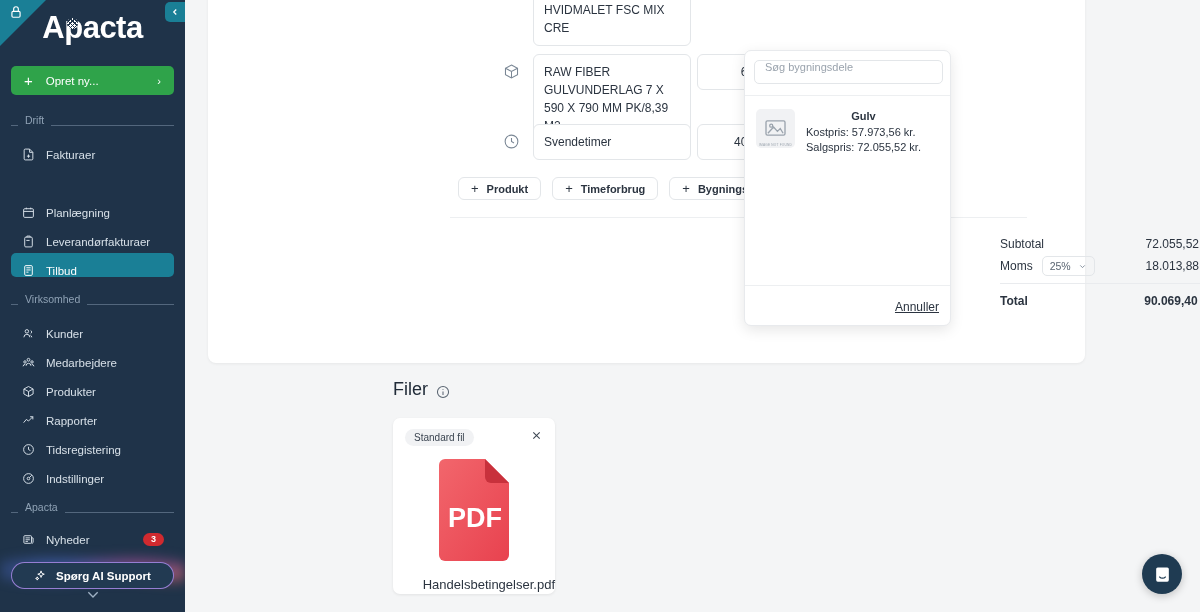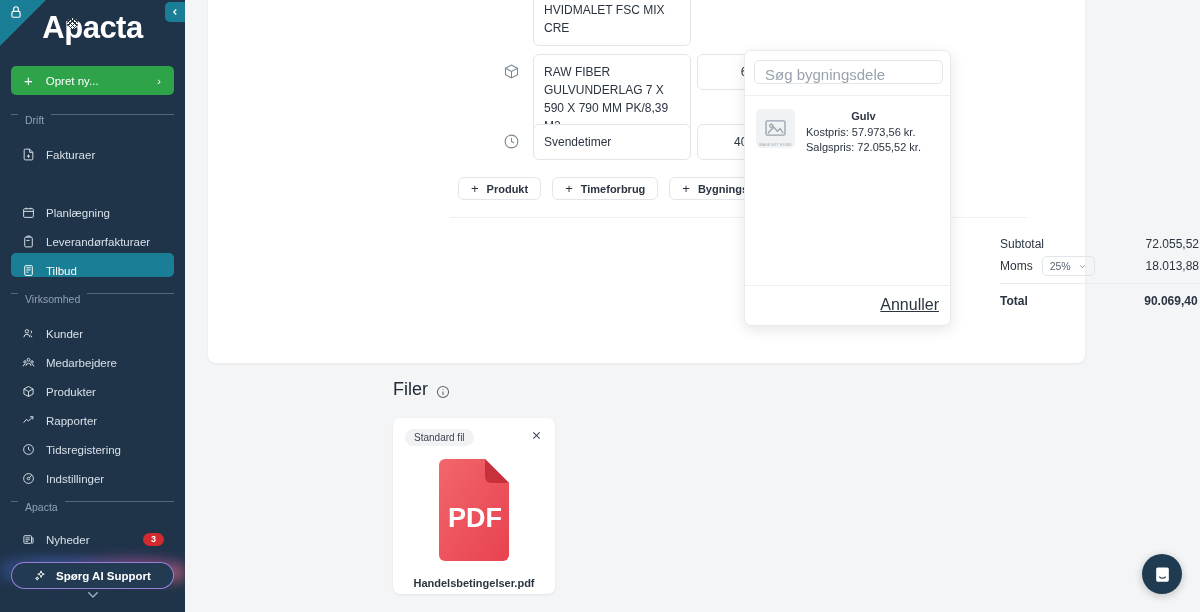--- a/index.html
+++ b/index.html
@@ -63,21 +63,21 @@
     border-radius: 5px;
     display: flex; align-items: center;
     color: #fff; font-size: 11.5px; cursor: pointer;
   }
   .create-btn .plus { margin-left: 13px; font-size: 15px; font-weight: 300; line-height: 1; }
   .create-btn .lbl { margin-left: 13px; }
   .create-btn .chev { margin-left: auto; margin-right: 13px; font-size: 11px; }
 
   .nav-group-title {
     position: absolute; left: 11px; width: 163px;
-    display: flex; align-items: flex-start; gap: 7px;
+    display: flex; align-items: flex-end; gap: 7px;
     color: #8fa2b5; font-size: 10.5px;
   }
   .nav-group-title .dash { width: 7px; height: 1px; background: #53677d; flex: 0 0 auto; }
   .nav-group-title .line { flex: 1; height: 1px; background: #53677d; }
 
   .nav-item {
     position: absolute; left: 11px; width: 163px; height: 24px;
     display: flex; align-items: flex-end;
     color: #d7e0e8; font-size: 11.5px;
     border-radius: 5px; cursor: pointer;
@@ -172,37 +172,37 @@
     background: #ffffff;
     border: 1px solid #e8eaed;
     border-radius: 7px;
     box-shadow: 0 4px 14px rgba(0,0,0,0.10);
     z-index: 20;
   }
   .dd-search {
     position: absolute; left: 9px; top: 9px;
     width: 189px; height: 24px;
     border: 1px solid #e3e6e9; border-radius: 5px;
-    display: flex; align-items: flex-end; padding: 0 10px;
-    color: #9aa3ad; font-size: 15px;
+    display: flex; align-items: flex-start; padding: 0 10px;
+    color: #9aa3ad; font-size: 11px;
   }
   .dd-sep { position: absolute; left: 0; top: 44px; width: 100%; height: 1px; background: #edeff1; }
   .dd-item { position: absolute; left: 11px; top: 58px; display: flex; gap: 11px; cursor: pointer; }
   .dd-thumb {
     width: 39px; height: 39px; border-radius: 5px; background: #f1f2f4;
     display: flex; flex-direction: column; align-items: center; justify-content: center;
     position: relative;
   }
   .dd-thumb .notfound { position: absolute; bottom: 1px; left: 0; width: 100%; text-align: center; font-size: 3.2px; color: #9aa3ad; letter-spacing: .2px;}
   .dd-info { font-size: 11px; color: #2b3440; line-height: 1.35; }
   .dd-info .ttl { font-weight: bold; margin-bottom: 1px; text-align: center; }
   .dd-footsep { position: absolute; left: 0; bottom: 39px; width: 100%; height: 1px; background: #edeff1; }
   .dd-cancel {
     position: absolute; right: 11px; bottom: 11px;
-    font-size: 16px; color: #2b3440; text-decoration: underline; cursor: pointer;
+    font-size: 12px; color: #2b3440; text-decoration: underline; cursor: pointer;
   }
 
   
   .filer-title {
     position: absolute; left: 208px; top: 379px;
     display: flex; align-items: center; gap: 8px;
     font-size: 18px; color: #202b38;
   }
   .info-ico { width: 14px; height: 14px; color: #5a6572; }
   .file-card {
@@ -217,22 +217,22 @@
     padding: 3px 9px; font-size: 10px; color: #3a4450;
   }
   .close-x {
     position: absolute; right: 10px; top: 8px;
     width: 18px; height: 18px; border-radius: 50%;
     display: flex; align-items: center; justify-content: center;
     color: #3a4450; font-size: 12px; cursor: pointer;
   }
   .pdf-wrap { position: absolute; left: 0; top: 39px; width: 100%; display: flex; justify-content: center; }
   .fname {
-    position: absolute; left: 0; top: 159px; width: 100%; text-align: center;
-    font-size: 11px; color: #2b3440; font-weight: bold;
+    position: absolute; left: 0; top: 159px; width: 100%; text-align: right;
+    font-size: 13px; color: #2b3440;
   }
 
   .chat-fab {
     position: absolute; right: 18px; bottom: 18px;
     width: 40px; height: 40px; border-radius: 50%;
     background: #1f3b52;
     display: flex; align-items: center; justify-content: center;
     box-shadow: 0 2px 8px rgba(0,0,0,0.22);
     cursor: pointer;
   }

